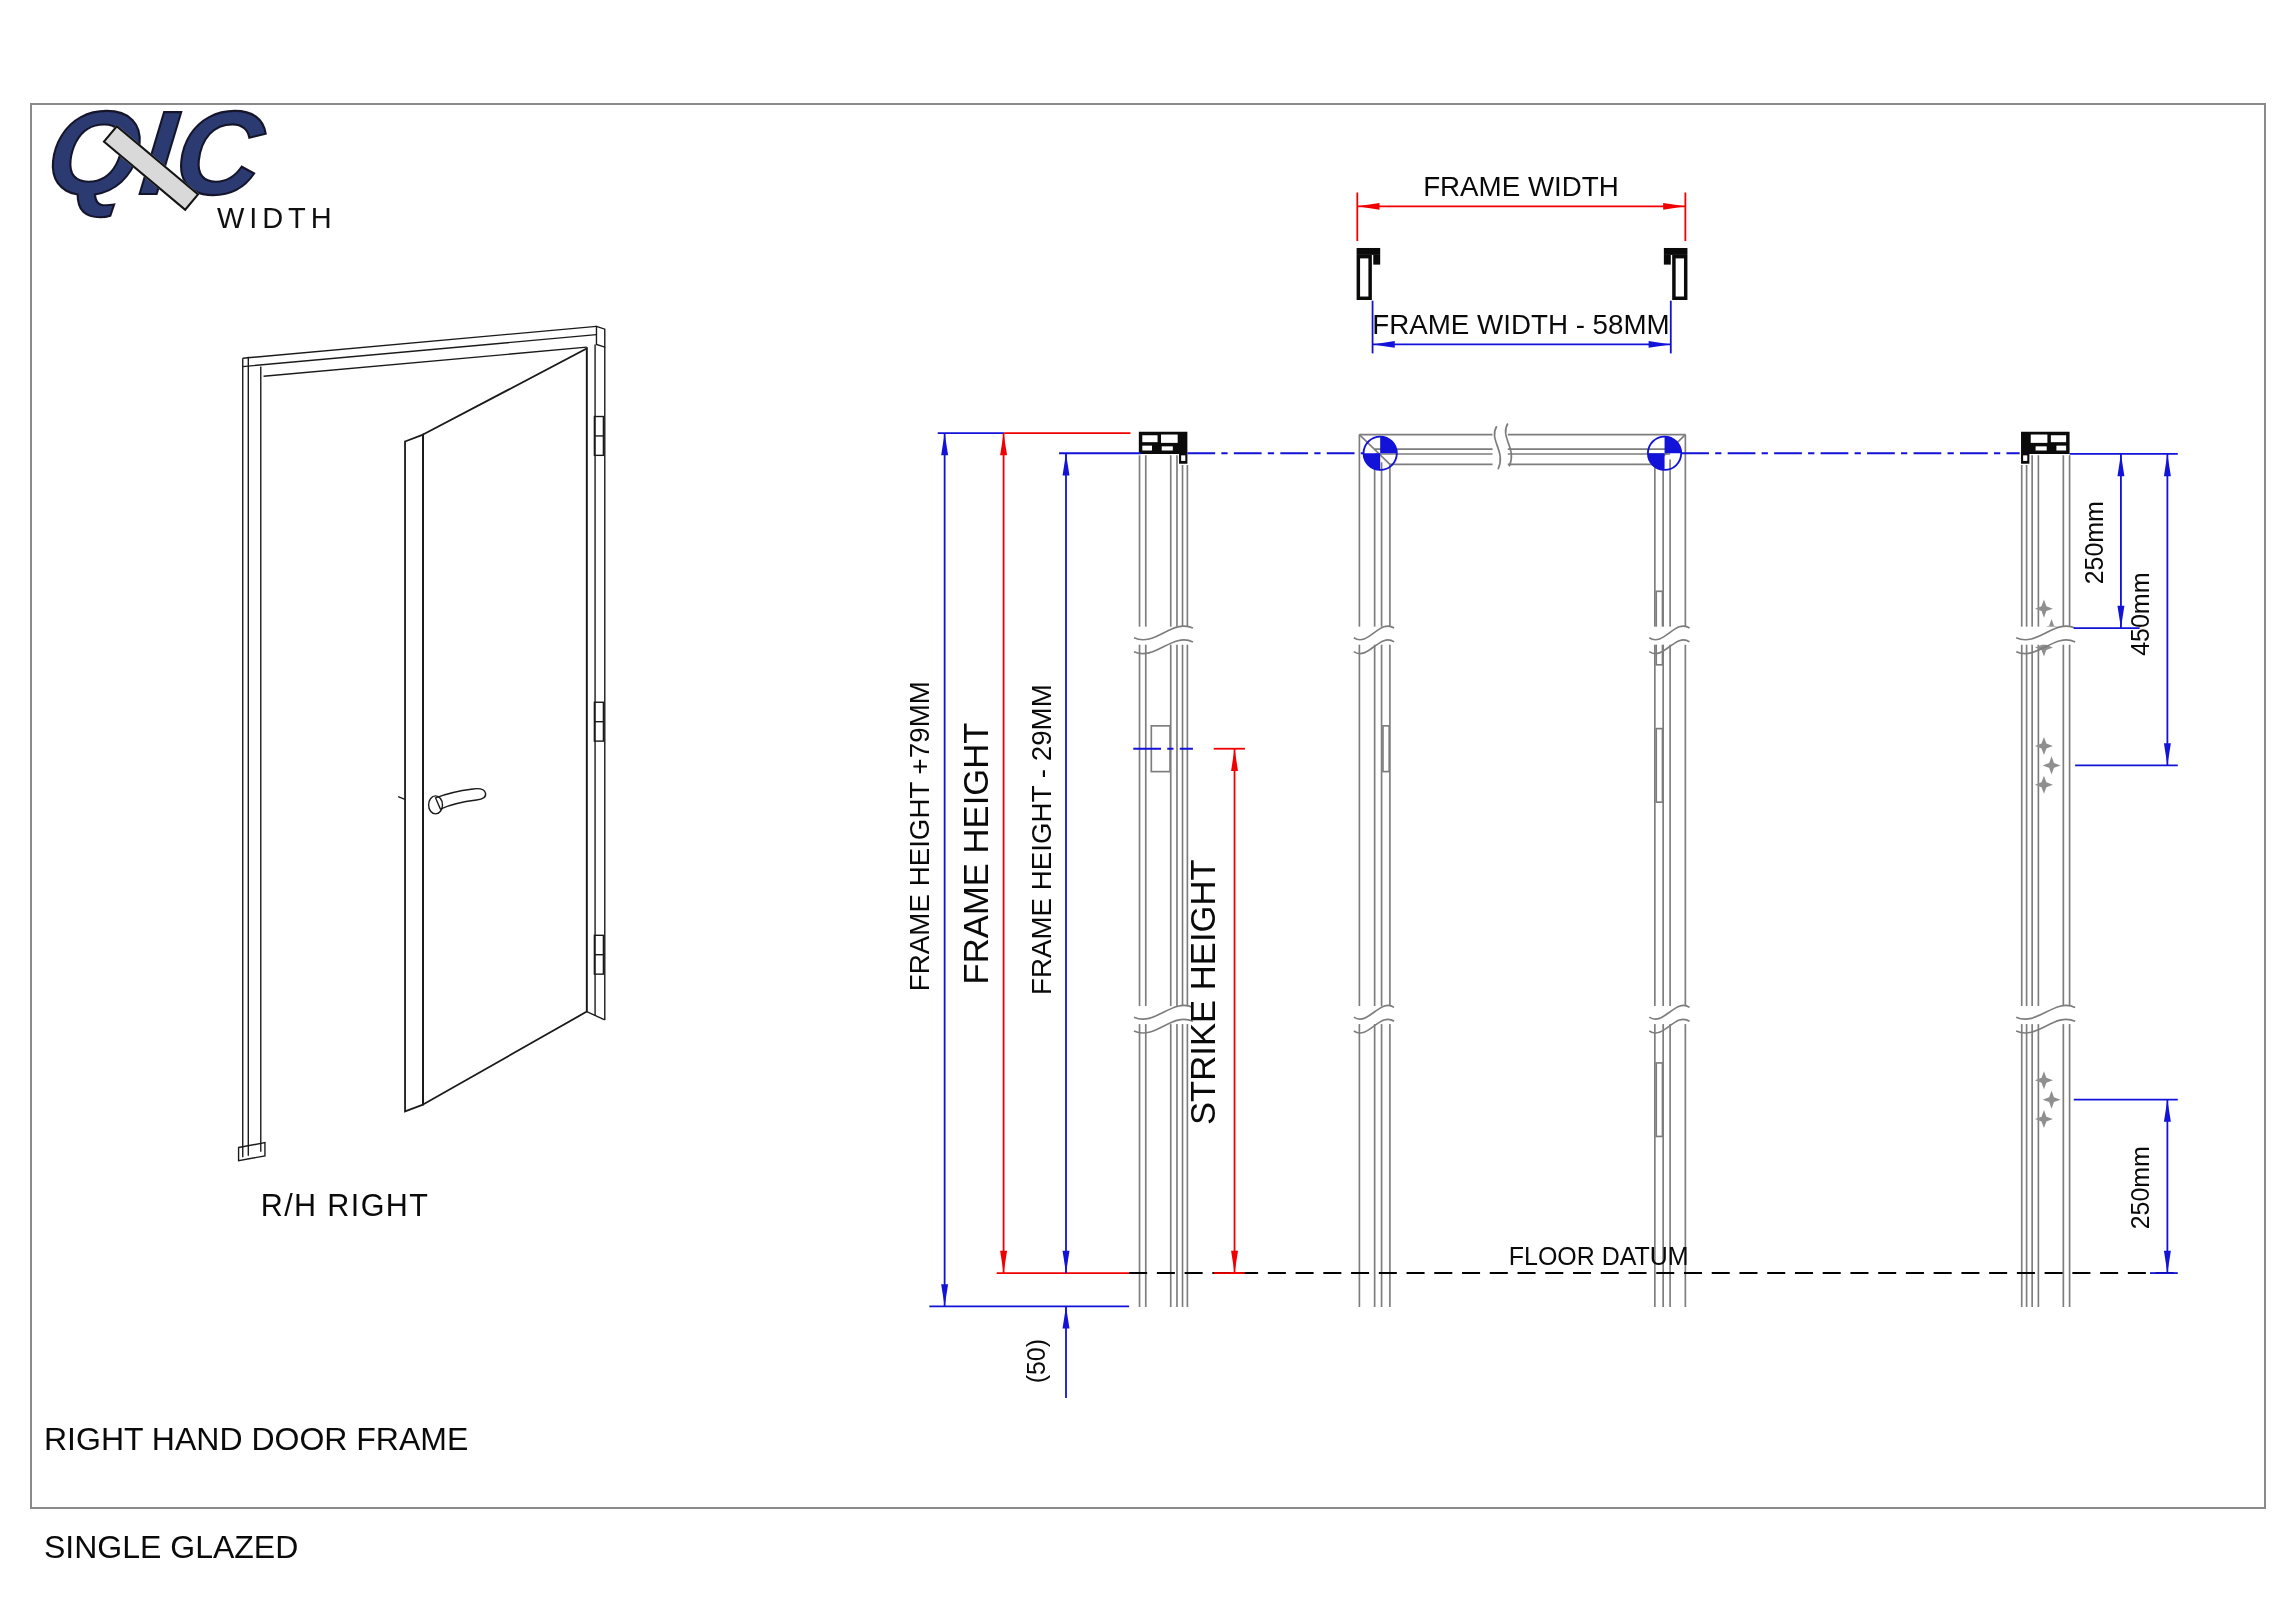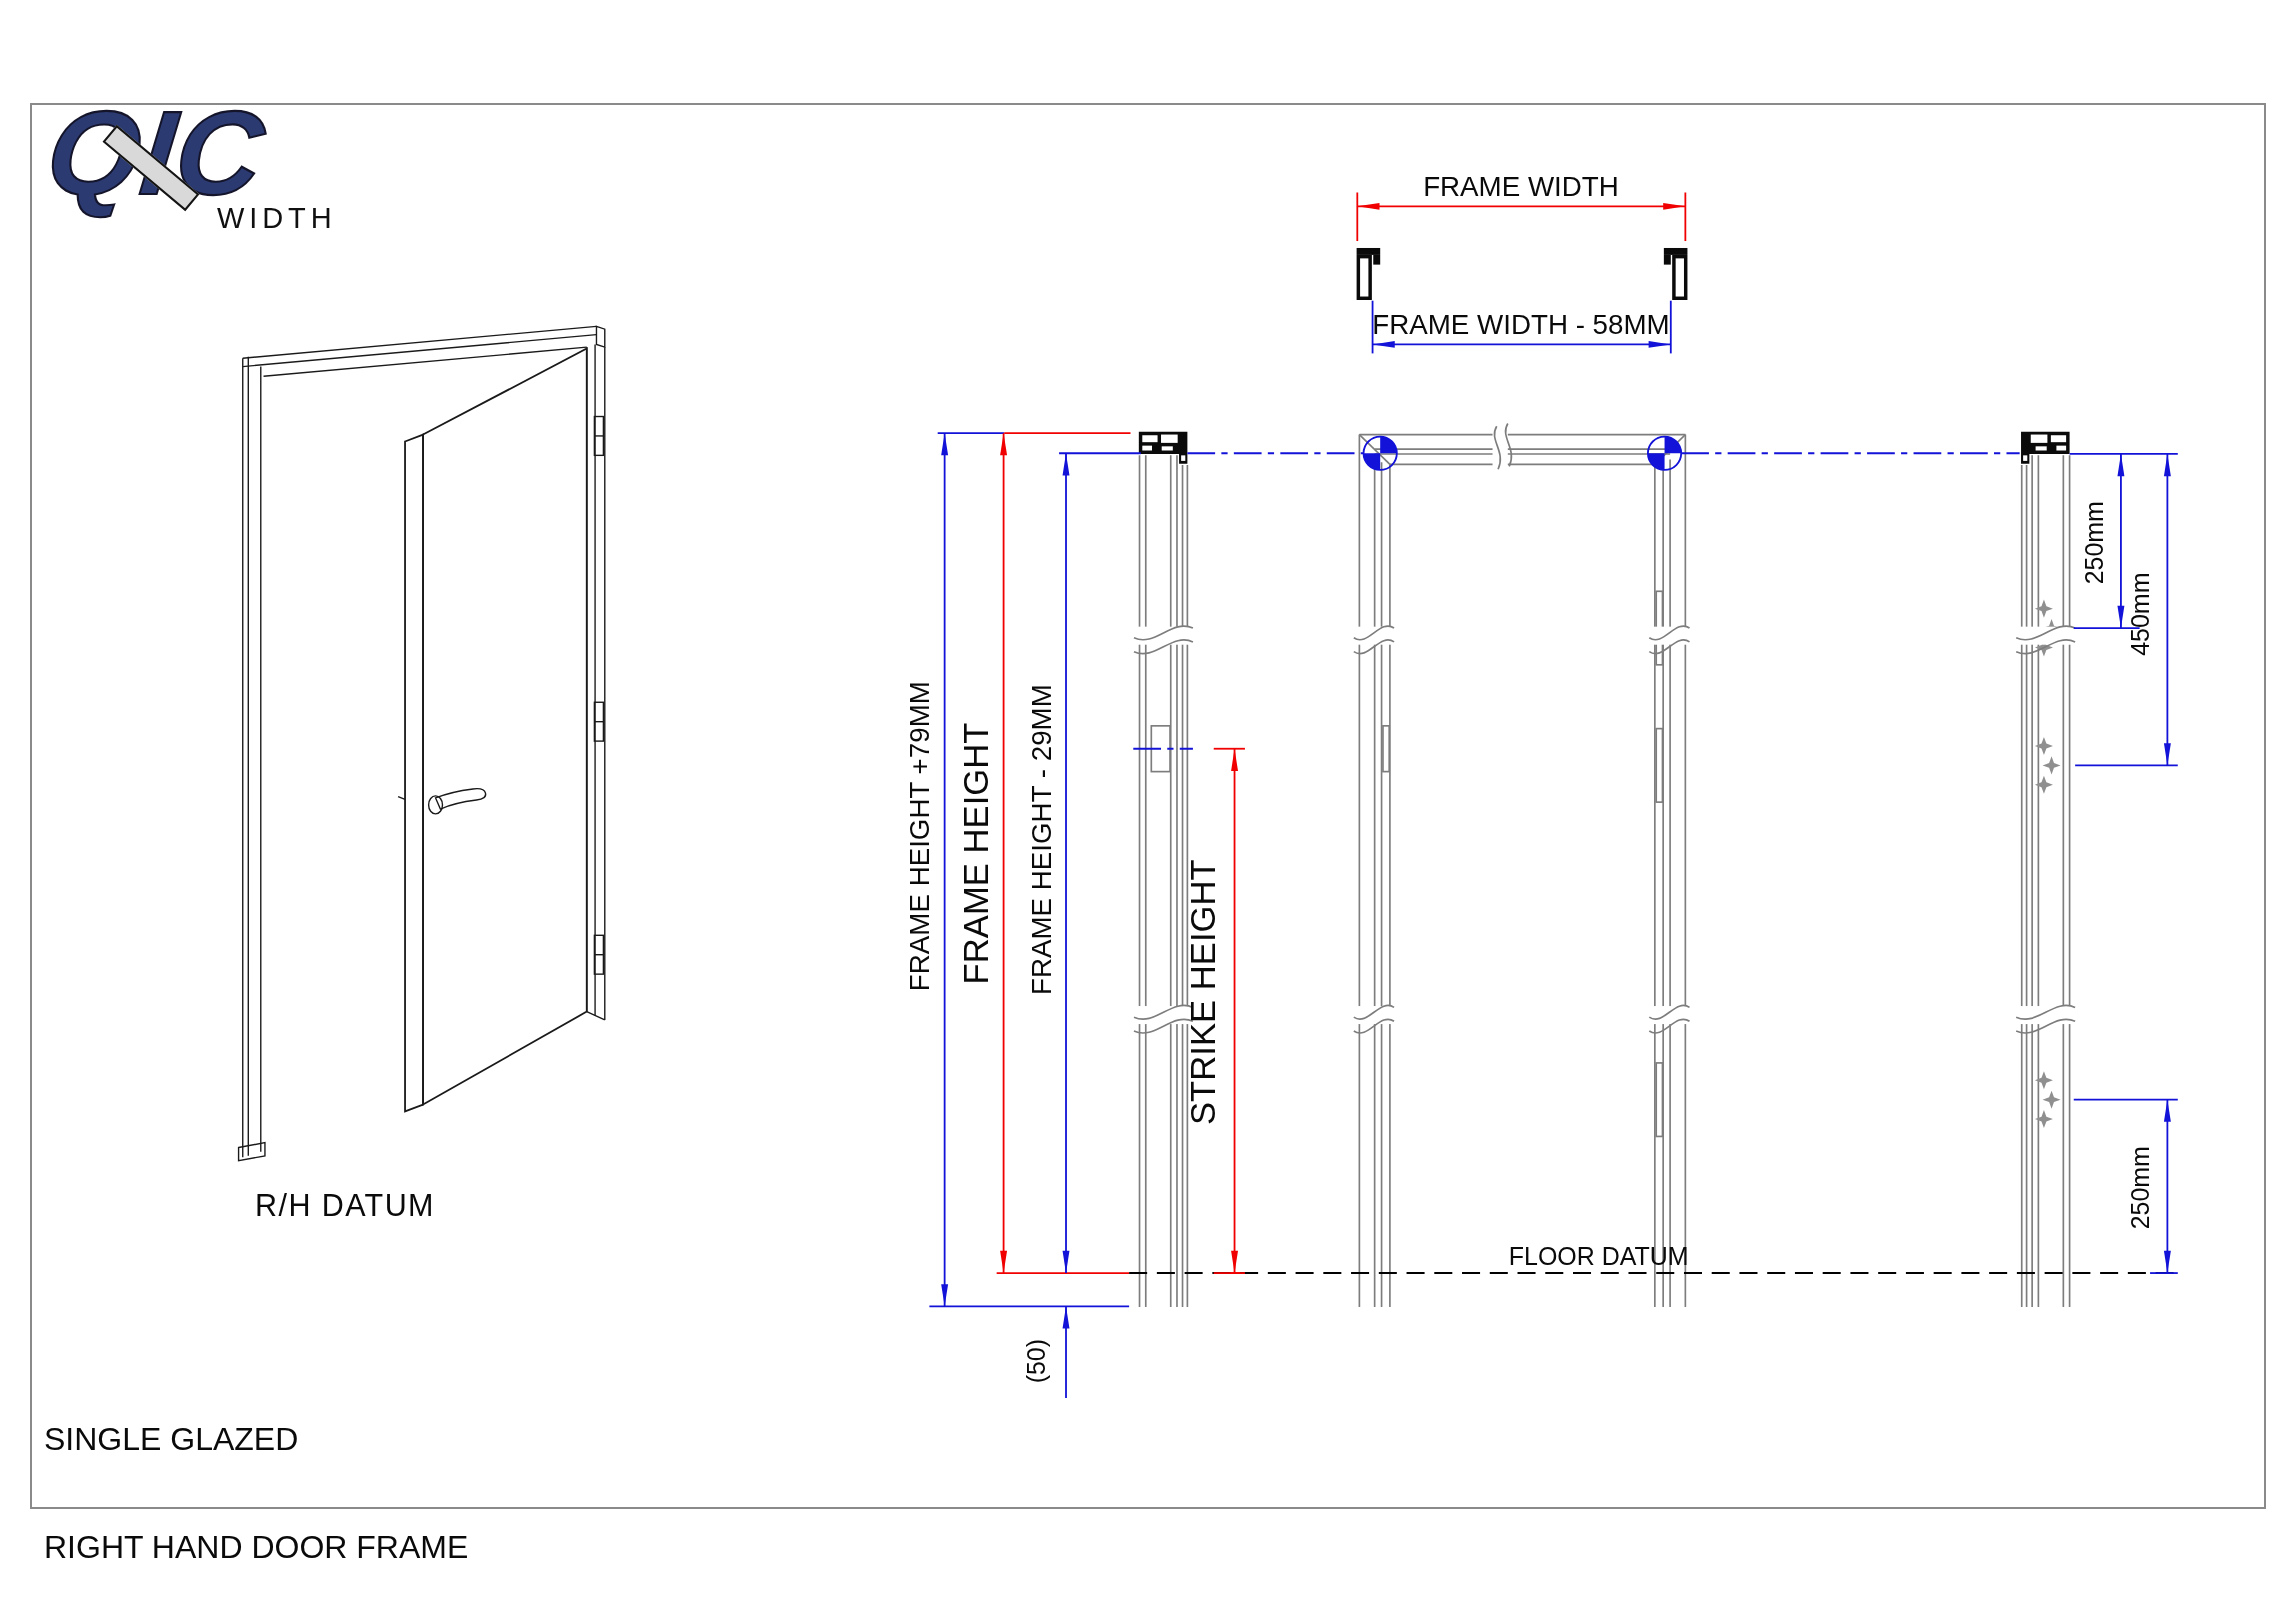--- a/index.html
+++ b/index.html
@@ -293,23 +293,23 @@
       <line class="blue" x1="3058" y1="654" x2="3058" y2="905" marker-start="url(#arB)" marker-end="url(#arB)"></line>
       <line class="blue" x1="3125" y1="654" x2="3125" y2="1103" marker-start="url(#arB)" marker-end="url(#arB)"></line>
       <line class="blue" x1="3125" y1="1585" x2="3125" y2="1835" marker-start="url(#arB)" marker-end="url(#arB)"></line>
 
       <text class="dimtxt-sm" transform="rotate(-90 3032 782)" x="3032" y="782" text-anchor="middle">250mm</text>
       <text class="dimtxt-sm" transform="rotate(-90 3098 885)" x="3098" y="885" text-anchor="middle">450mm</text>
       <text class="dimtxt-sm" transform="rotate(-90 3098 1712)" x="3098" y="1712" text-anchor="middle">250mm</text>
     </g>
   </svg>
 
-  <div id="rh-door-label">R/H DATUM</div>
+  <div id="rh-door-label">R/H RIGHT</div>
 
   <div id="title-block">
+    <div>RIGHT HAND DOOR FRAME</div>
     <div>SINGLE GLAZED</div>
-    <div>RIGHT HAND DOOR FRAME</div>
     
     
   </div>
 
 </div>
 
 
 </body></html>

